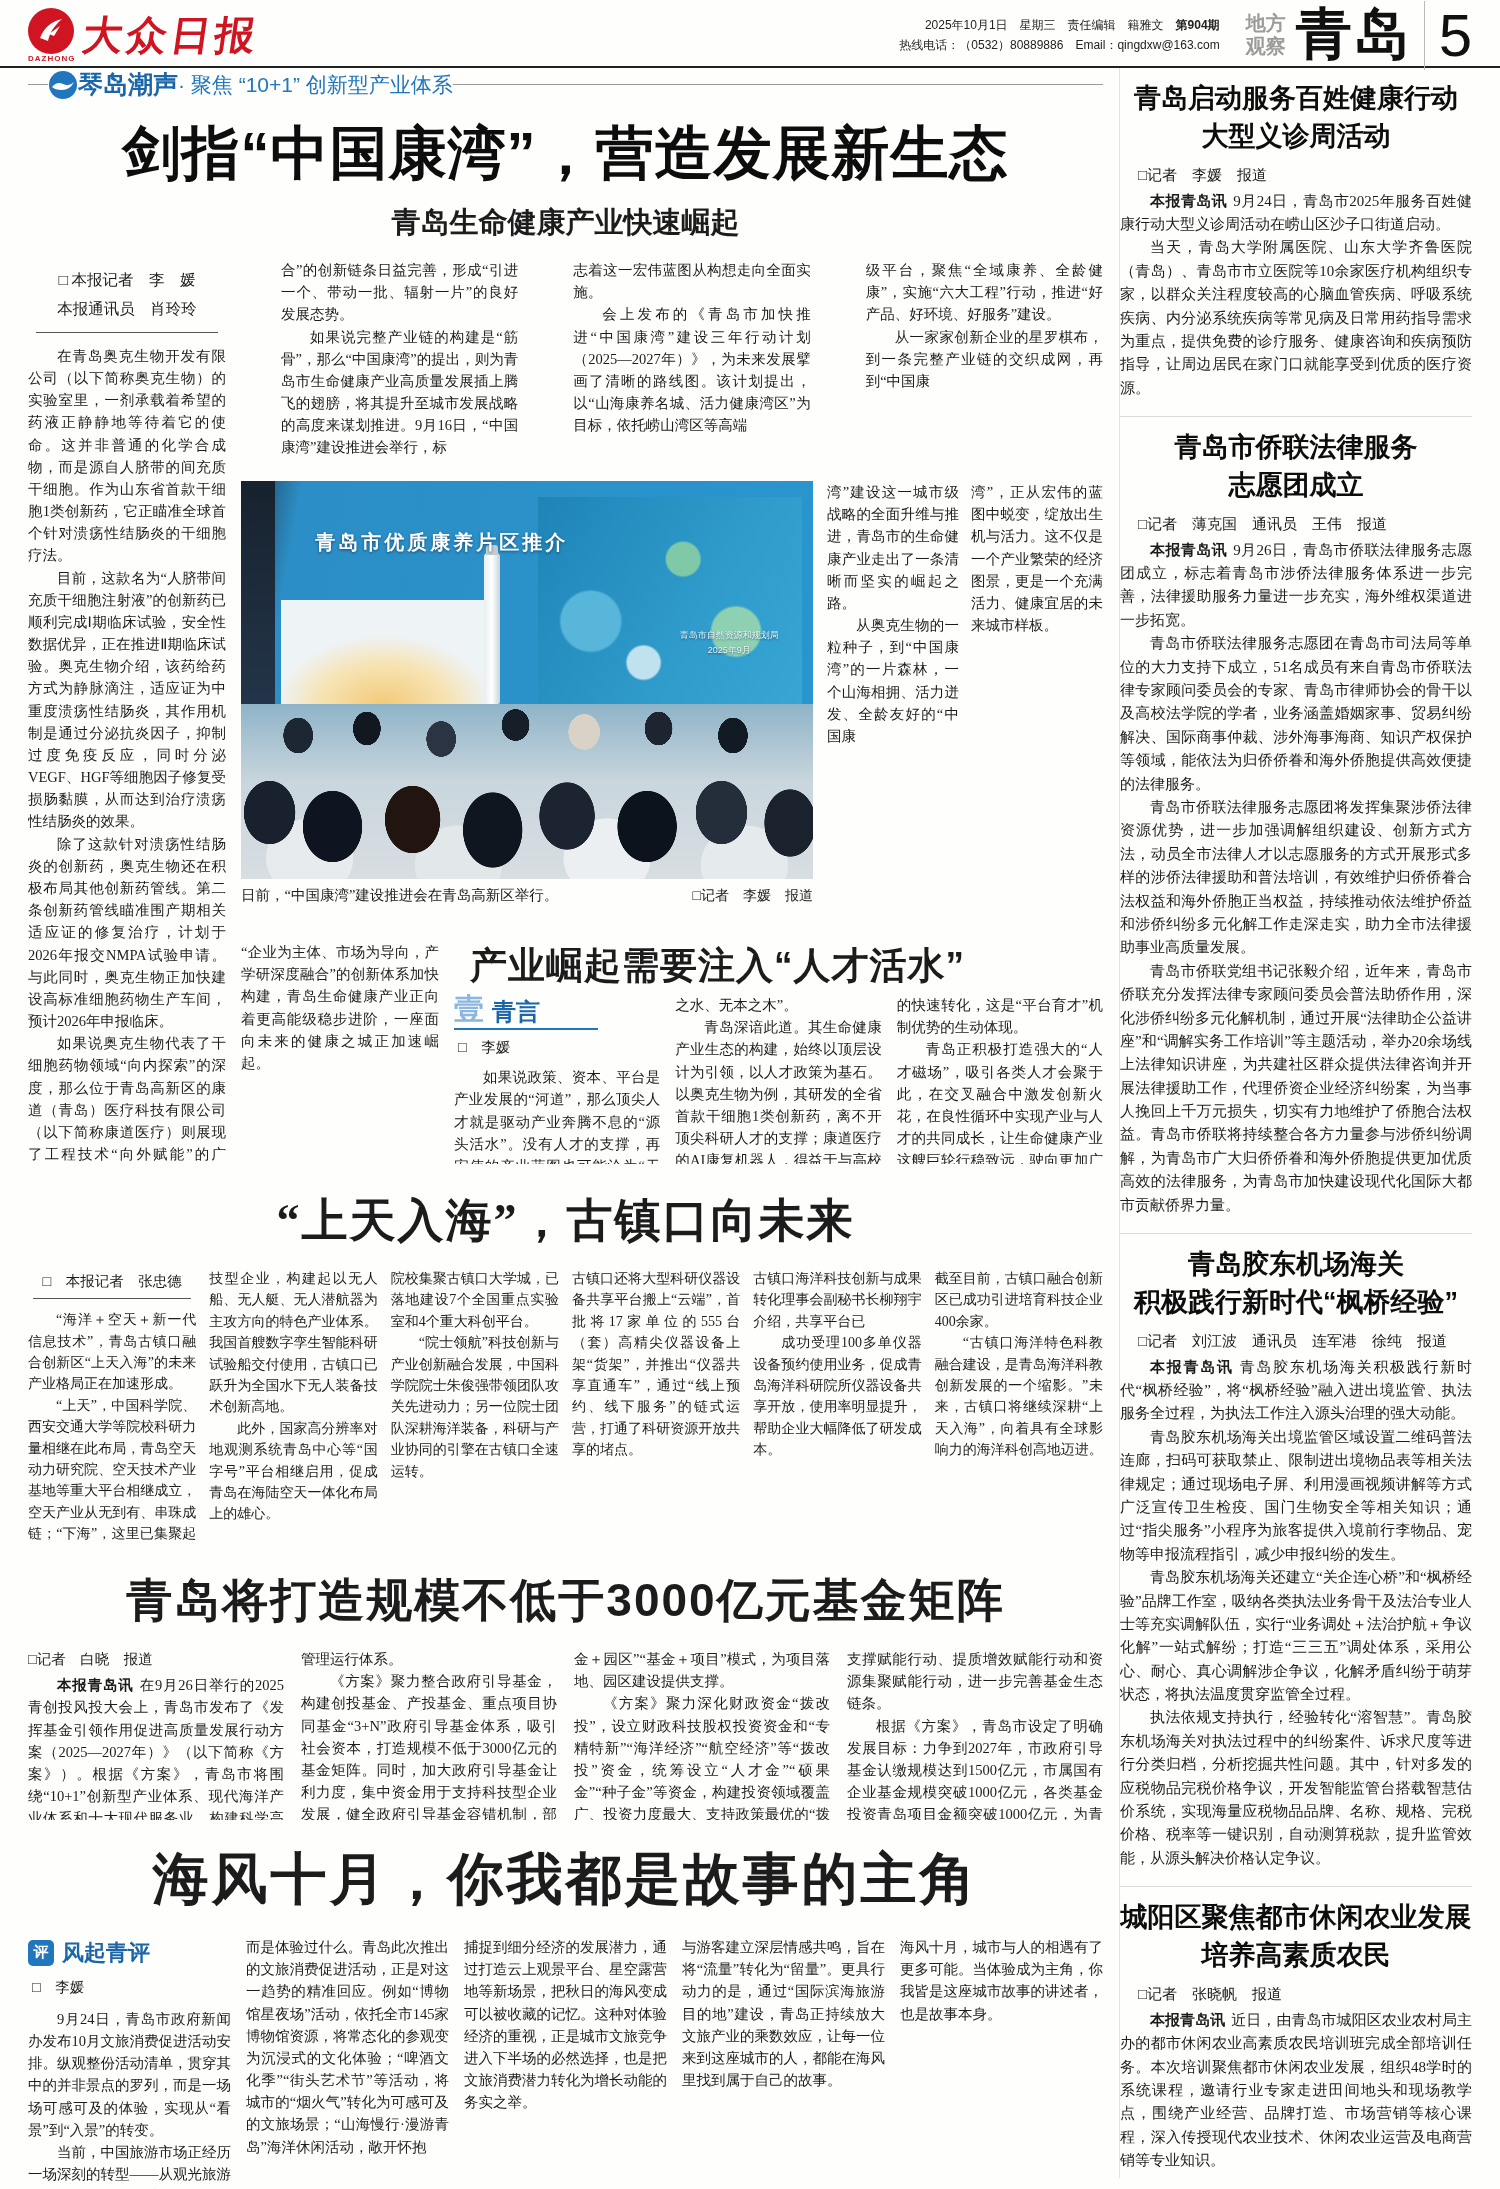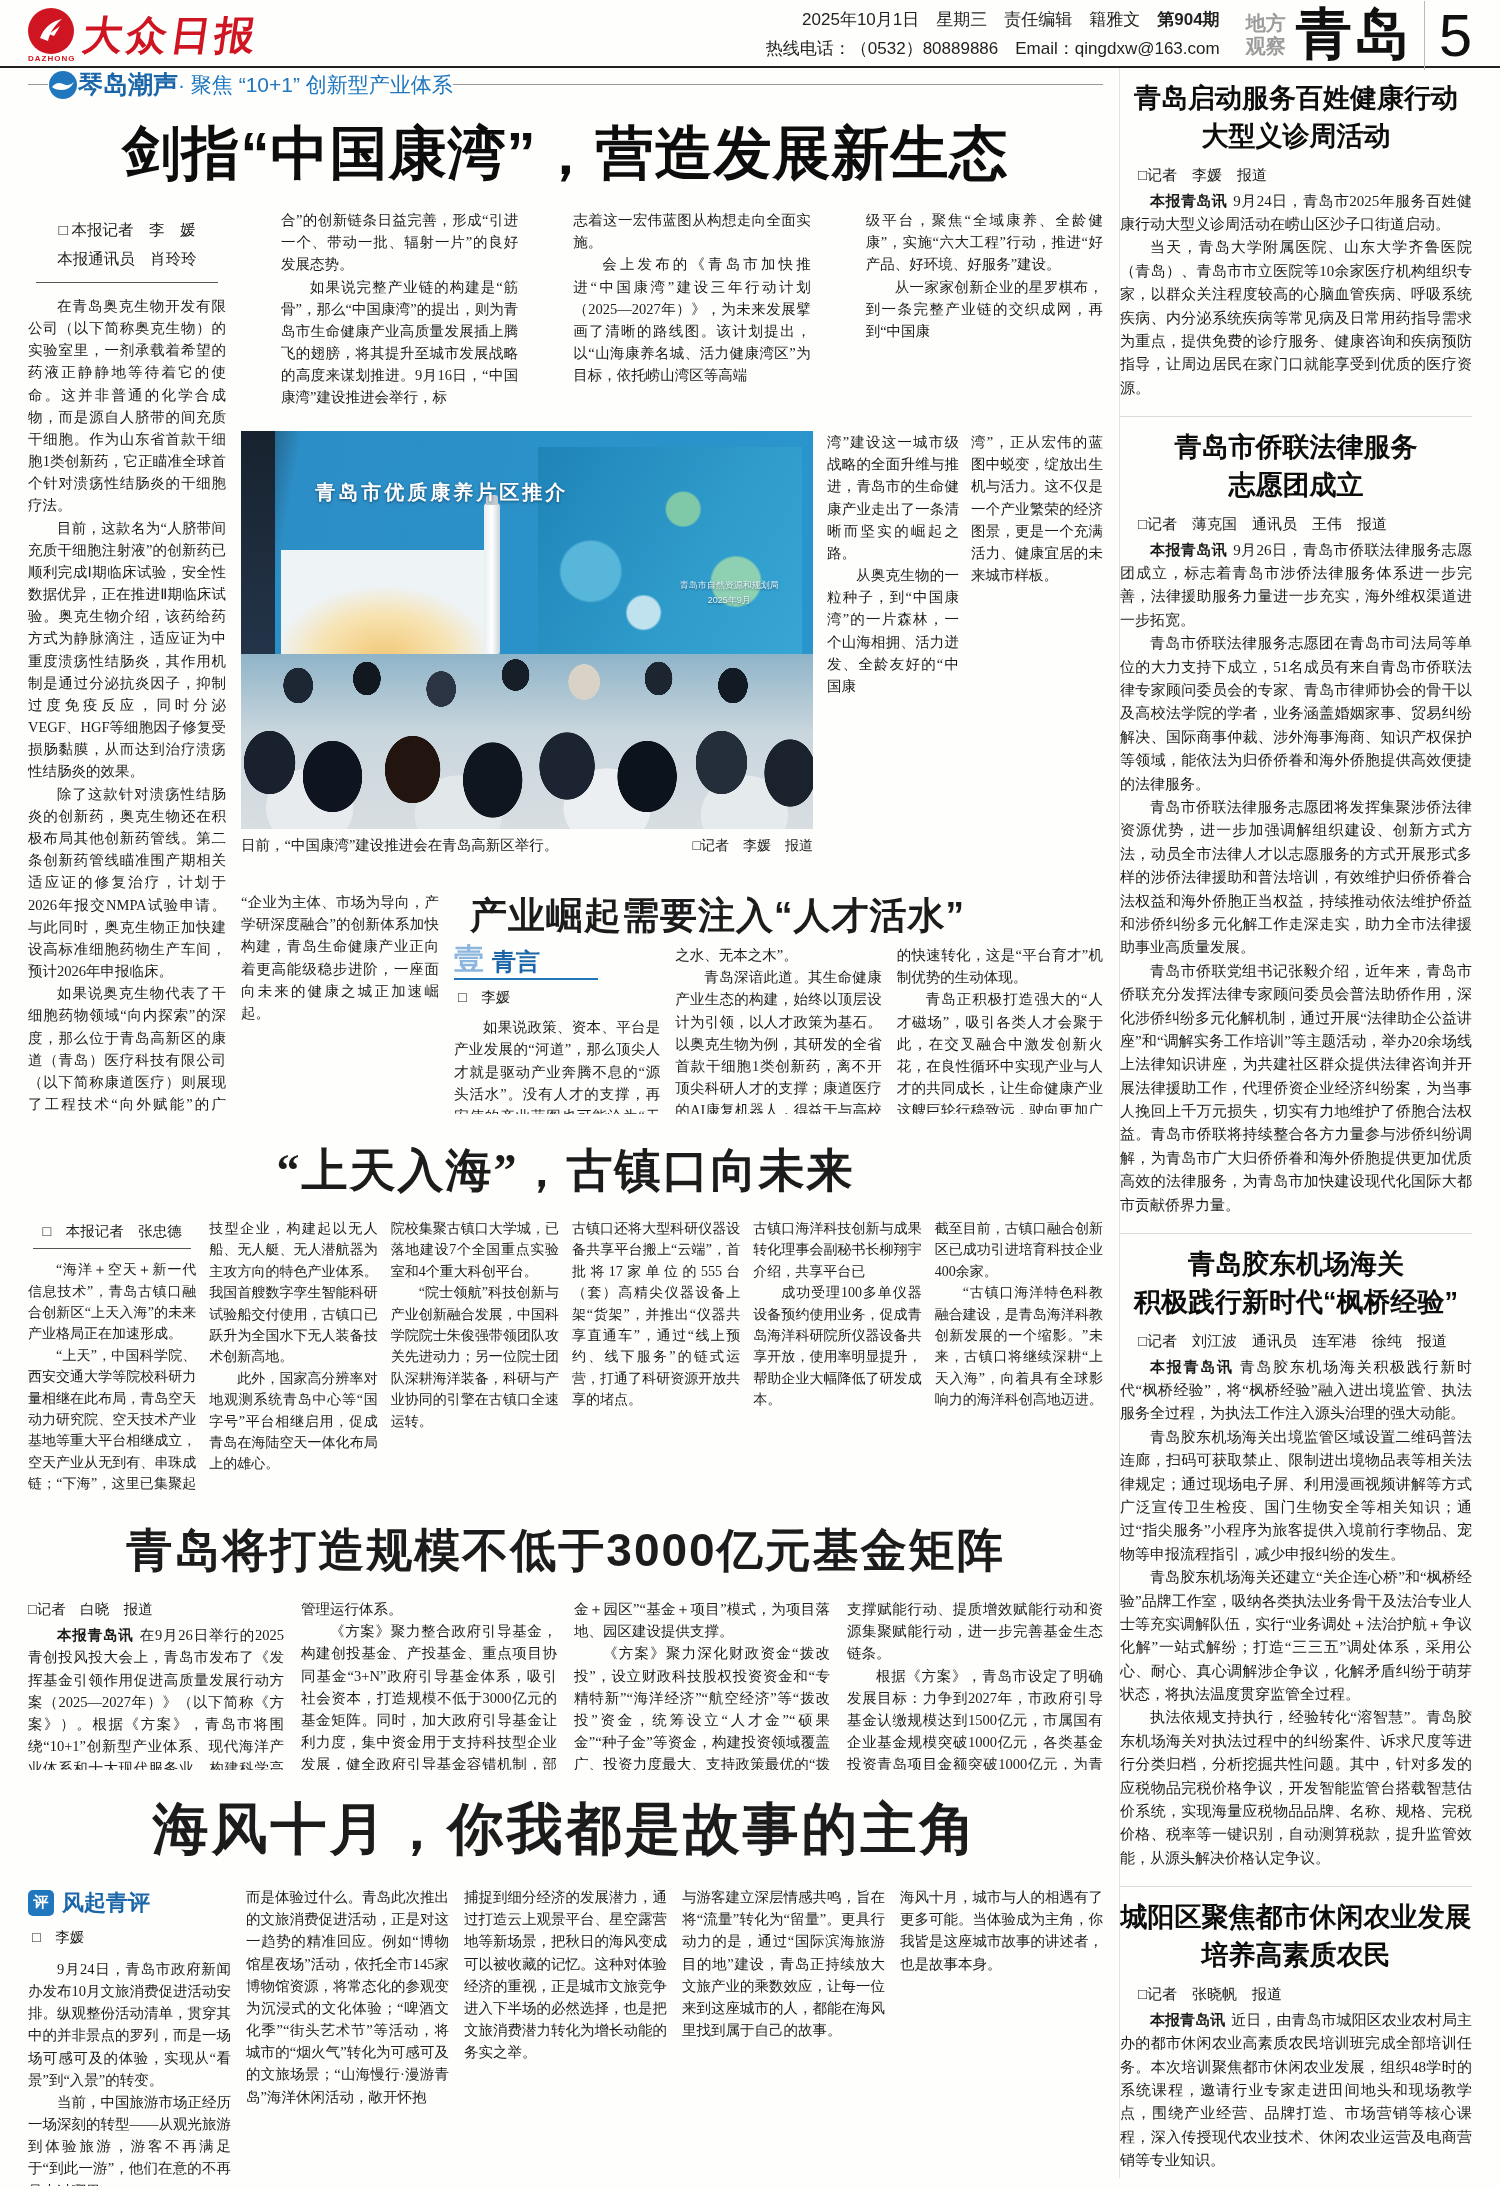--- a/index.html
+++ b/index.html
@@ -7,21 +7,21 @@
   #page { width:1500px; height:2189px; margin:0 auto; background:#fefefc; position:relative; overflow:hidden;
           font-family:"Liberation Serif", serif; color:#1c1c1c; }
 
   
   .masthead { display:flex; align-items:center; padding:10px 28px 6px; border-bottom:2px solid #222; height:68px; }
   .logo-wrap { display:flex; align-items:center; gap:8px; }
   .logo-emblem { width:46px; height:46px; border-radius:50%; background:#d01522; position:relative; flex:0 0 auto; }
   .logo-emblem svg { position:absolute; inset:6px; }
   .logo-sub { font-family:"Liberation Sans",sans-serif; font-size:8px; font-weight:700; color:#d01522; text-align:center; letter-spacing:1px; }
   .logo-cn { font-size:40px; font-weight:900; color:#d01522; transform:skewX(-8deg); letter-spacing:4px; font-family:"Liberation Serif",serif; }
-  .mast-info { margin-left:auto; text-align:right; font-family:"Liberation Sans",sans-serif; font-size:17px; color:#222; line-height:1.7; padding-right:16px; }
+  .mast-info { margin-left:auto; text-align:right; font-family:"Liberation Sans",sans-serif; font-size:12px; color:#222; line-height:1.7; padding-right:16px; }
   .mast-info b { font-weight:800; }
   .sec-label { font-family:"Liberation Sans",sans-serif; font-size:20px; font-weight:700; color:#9b9b9b; line-height:1.15; padding:0 10px; }
   .region { font-family:"Liberation Sans",sans-serif; font-size:56px; font-weight:900; letter-spacing:2px; color:#111; }
   .page-no { font-family:"Liberation Sans",sans-serif; font-size:60px; font-weight:300; color:#111; padding-left:14px; margin-left:12px; border-left:1px solid #bbb; }
 
   .content { display:flex; gap:16px; padding:0 28px; }
   .main-col { width:1075px; flex:0 0 auto; }
   .sidebar { flex:1; border-left:1px solid #e3e3e3; padding-left:0; height:2110px; overflow:hidden; }
 
   
@@ -178,20 +178,21 @@
         <svg class="wave-ico" viewBox="0 0 30 30">
             <circle cx="15" cy="15" r="14" fill="#2077be"></circle>
             <path d="M4 17 q5 -6 11 -3 q6 3 11 -2 q-4 8 -12 8 q-7 0 -10 -3 Z" fill="#fff"></path>
           </svg>
         <span class="kicker-brand">琴岛潮声</span>
         <span class="kicker-topic">· 聚焦 “10+1” 创新型产业体系</span>
         <div class="kline-l"></div>
       </div>
 
       <div class="lead-headline">剑指“中国康湾”，营造发展新生态</div>
+      <div class="lead-subhead">青岛生命健康产业快速崛起</div>
 
       <div class="lead-body">
         <div class="lcol1 ncol">
           <div class="byline-box">
             <div>□ 本报记者　李　媛</div>
             <div>本报通讯员　肖玲玲</div>
           </div>
           <div>
               <p>在青岛奥克生物开发有限公司（以下简称奥克生物）的实验室里，一剂承载着希望的药液正静静地等待着它的使命。这并非普通的化学合成物，而是源自人脐带的间充质干细胞。作为山东省首款干细胞1类创新药，它正瞄准全球首个针对溃疡性结肠炎的干细胞疗法。</p>
               <p>目前，这款名为“人脐带间充质干细胞注射液”的创新药已顺利完成Ⅰ期临床试验，安全性数据优异，正在推进Ⅱ期临床试验。奥克生物介绍，该药给药方式为静脉滴注，适应证为中重度溃疡性结肠炎，其作用机制是通过分泌抗炎因子，抑制过度免疫反应，同时分泌VEGF、HGF等细胞因子修复受损肠黏膜，从而达到治疗溃疡性结肠炎的效果。</p>

